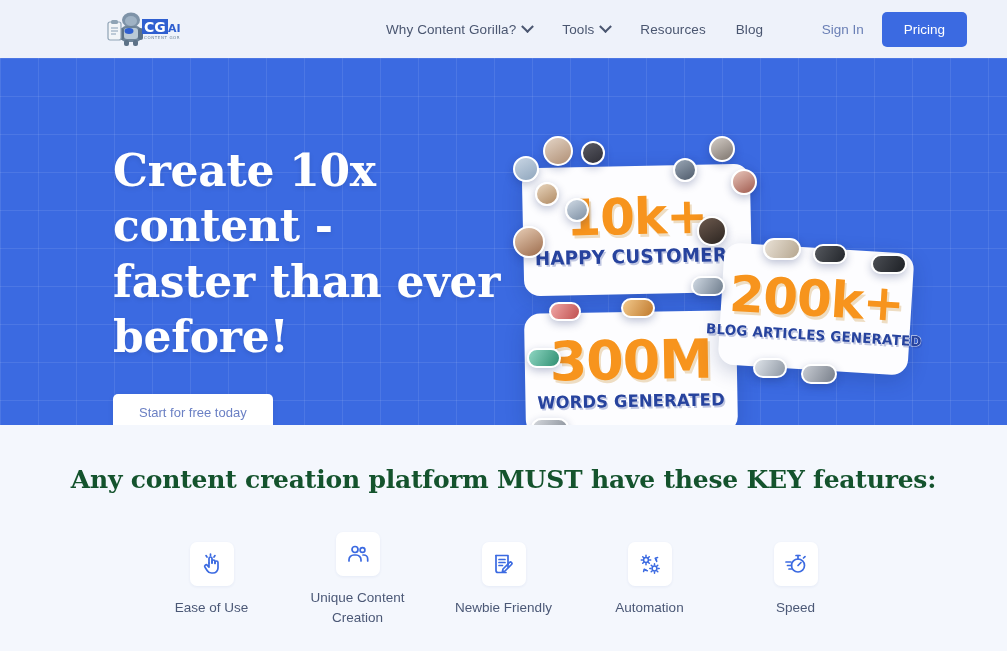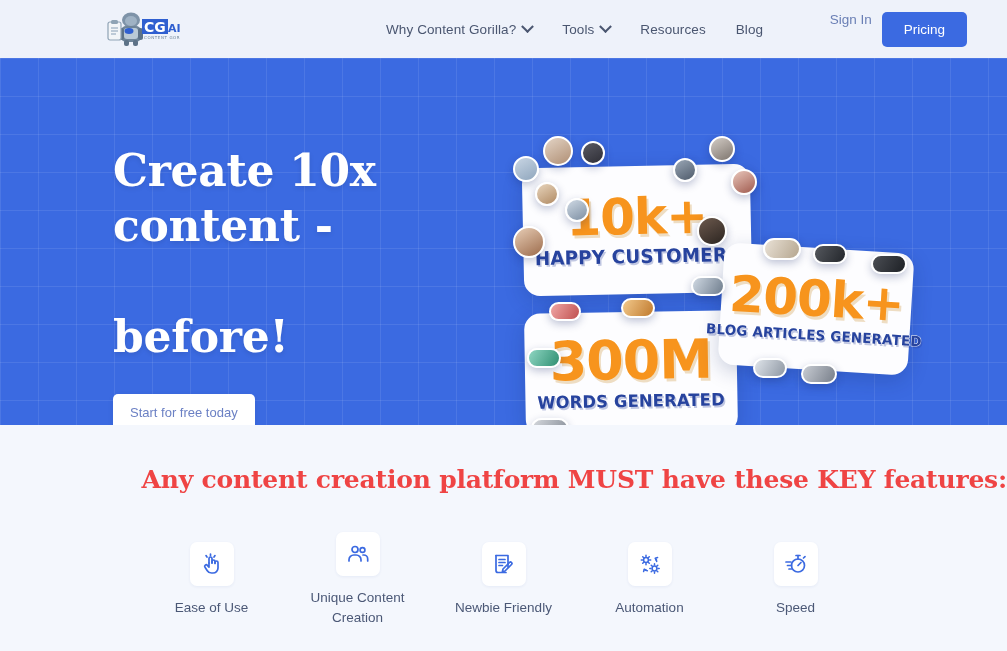--- a/index.html
+++ b/index.html
@@ -50,22 +50,22 @@
     display: inline-block;
     width: 9px;
     height: 9px;
     border-right: 2px solid #4a5670;
     border-bottom: 2px solid #4a5670;
     transform: rotate(45deg) translate(-2px,-2px);
   }
 
   .right-nav {
     display: flex;
-    align-items: flex-start;
-    gap: 10px;
+    align-items: center;
+    gap: 18px;
     margin-left: auto;
     margin-right: 40px;
   }
   .signin {
     font-size: 13.5px;
     color: #6a7fb5;
     cursor: pointer;
   }
   .pricing-btn {
     background: #3b6ae1;
@@ -107,21 +107,21 @@
   }
   .hero-cta {
     display: inline-block;
     margin-top: 29px;
     background: #ffffff;
     color: #6b80c4;
     border: none;
     border-radius: 5px;
     font-size: 13px;
     font-family: "Liberation Sans", sans-serif;
-    padding: 11px 17px;
+    padding: 11px 26px;
     cursor: pointer;
     box-shadow: 0 2px 6px rgba(0,0,0,.07);
   }
 
   
   .hero-graphic {
     position: absolute;
     left: 505px;
     top: 78px;
     width: 420px;
@@ -189,23 +189,22 @@
 
   
   .features {
     padding-top: 40px;
     text-align: center;
   }
   .features-title {
     font-family: "DejaVu Serif", serif;
     font-weight: bold;
     font-size: 25px;
-    color: #ef4444;
+    color: #14532d;
     letter-spacing: -.2px;
-    text-align: right;
   }
   .feature-row {
     display: flex;
     justify-content: center;
     align-items: center;
     gap: 32px;
     margin-top: 38px;
   }
   .feature {
     width: 114px;
@@ -293,21 +292,21 @@
     <button class="pricing-btn">Pricing</button>
   </div>
 
 </div>
 
 <section class="hero">
 
   <div class="hero-left">
     <h1 class="hero-title">
       <span>Create 10x content -</span><br>
-      <br>
+      <span>faster than ever</span><br>
       <span>before!</span>
     </h1>
     <button class="hero-cta">Start for free today</button>
   </div>
 
   <div class="hero-graphic">
 
     <div class="avatar" style="left:8px;  top:20px;  width:26px; height:26px; background:linear-gradient(150deg,#c9d6e4,#8fa6bd);"></div>
     <div class="avatar" style="left:38px; top:0px;   width:30px; height:30px; background:linear-gradient(150deg,#e3d4c6,#b08f74);"></div>
     <div class="avatar" style="left:76px; top:5px;   width:24px; height:24px; background:linear-gradient(150deg,#5a5a63,#2e2e36);"></div>

